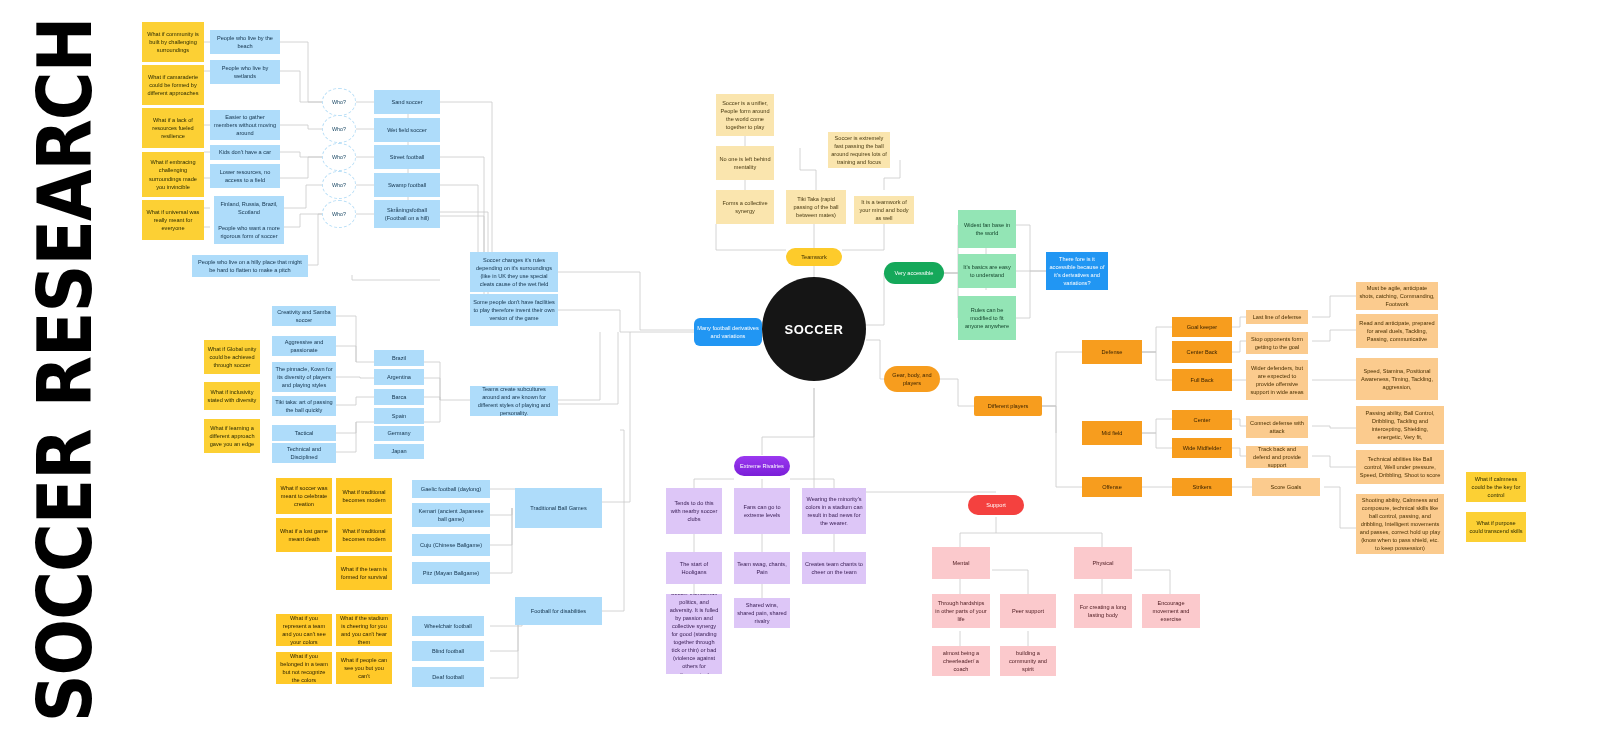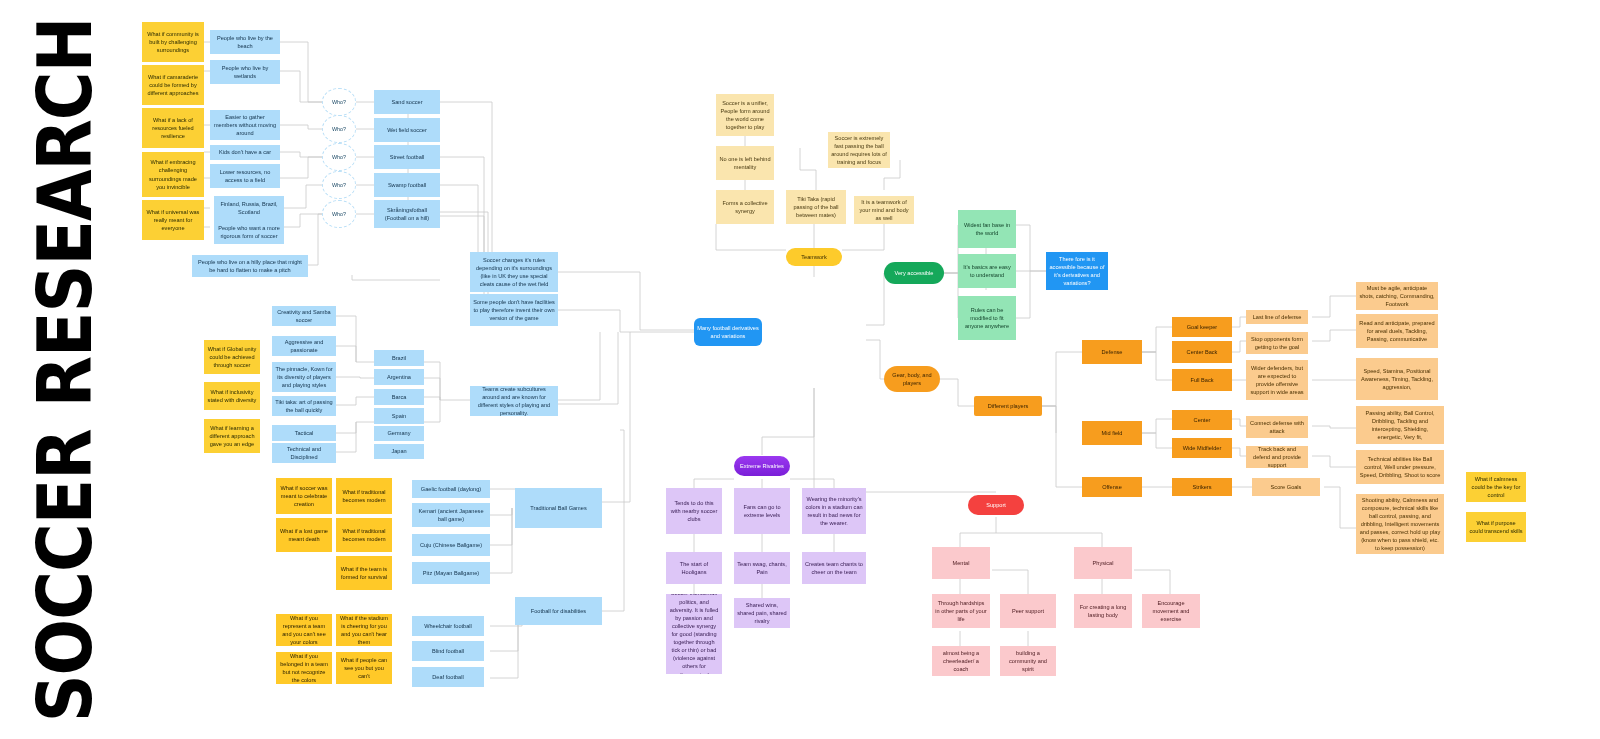--- a/index.html
+++ b/index.html
@@ -243,20 +243,21 @@
 
   <div class="node blue" style="left:374px;top:90px;width:66px;height:24px">Sand soccer</div>
   <div class="node blue" style="left:374px;top:118px;width:66px;height:24px">Wet field soccer</div>
   <div class="node blue" style="left:374px;top:145px;width:66px;height:24px">Street football</div>
   <div class="node blue" style="left:374px;top:173px;width:66px;height:24px">Swamp football</div>
   <div class="node blue" style="left:374px;top:200px;width:66px;height:28px">Skråningsfotball (Football on a hill)</div>
 
   <div class="node blue" style="left:470px;top:252px;width:88px;height:40px">Soccer changes it's rules depending on it's surroundings (like in UK they use special cleats cause of the wet field</div>
   <div class="node blue" style="left:470px;top:294px;width:88px;height:32px">Some people don't have facilities to play therefore invent their own version of the game</div>
 
+  <div id="soccer-core" style="left:762px;top:277px;width:104px;height:104px">SOCCER</div>
 
   <div class="node bluebr" style="left:694px;top:318px;width:68px;height:28px;border-radius:6px">Many football derivatives and variations</div>
 
   <div class="node yellowp" style="left:786px;top:248px;width:56px;height:18px">Teamwork</div>
 
   <div class="node cream" style="left:716px;top:190px;width:58px;height:34px">Forms a collective synergy</div>
   <div class="node cream" style="left:716px;top:146px;width:58px;height:34px">No one is left behind mentality</div>
   <div class="node cream" style="left:716px;top:94px;width:58px;height:42px">Soccer is a unifier, People form around the world come together to play</div>
   <div class="node cream" style="left:786px;top:190px;width:60px;height:34px">Tiki Taka (rapid passing of the ball between mates)</div>
   <div class="node cream" style="left:828px;top:132px;width:62px;height:36px">Soccer is extremely fast passing the ball around requires lots of training and focus</div>

